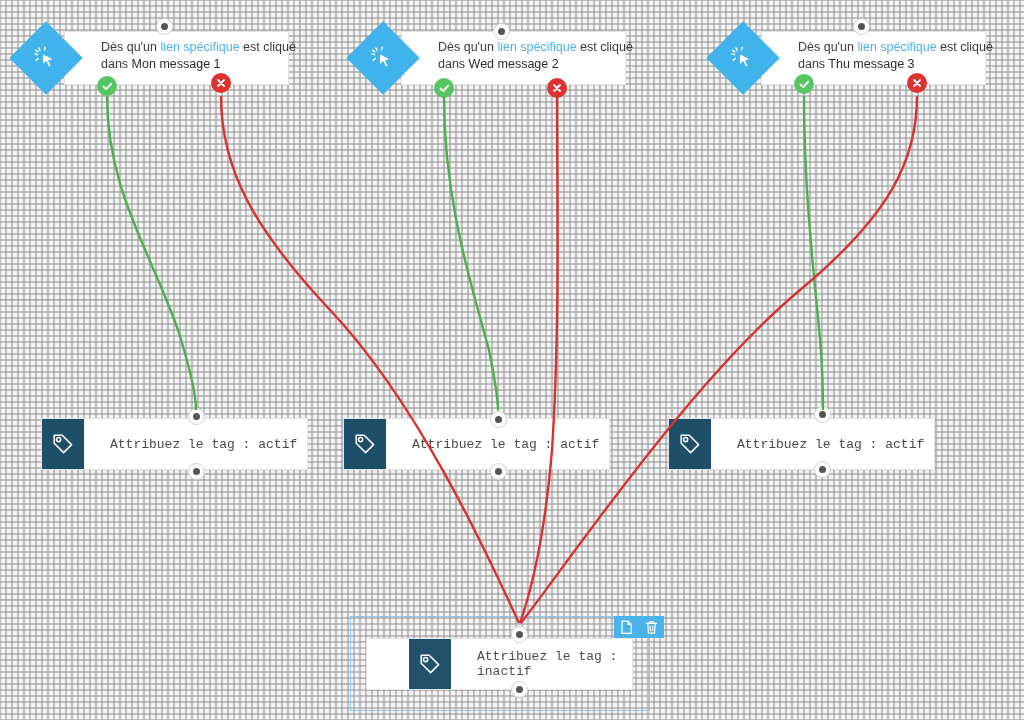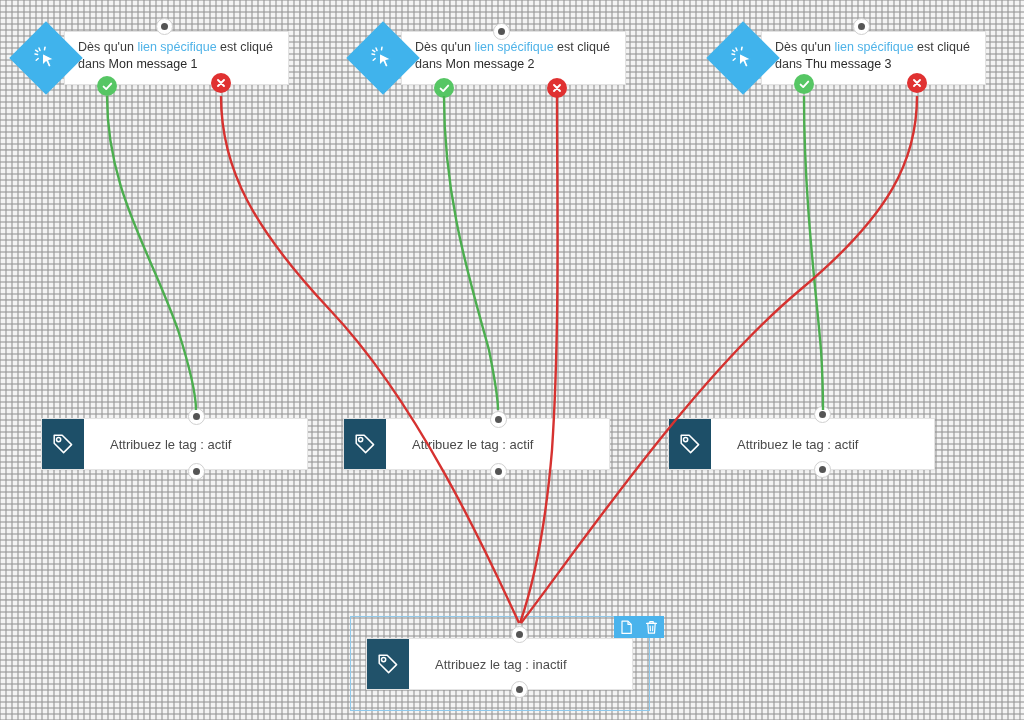--- a/index.html
+++ b/index.html
@@ -90,20 +90,21 @@
     justify-content: center;
     z-index: 3;
   }
   .trigger-text {
     position: absolute;
     font-size: 12.5px;
     line-height: 17px;
     color: #3a3a3a;
     z-index: 3;
     white-space: nowrap;
+    margin-left: 23px;
   }
   .trigger-text .lnk { color: #4fb3e8; }
   .trigger-text b { color: #2b2b2b; font-weight: normal; }
 
   
   .action-card {
     position: absolute;
     background: #ffffff;
     border: 1px solid #e4e4e4;
     box-shadow: 0 1px 2px rgba(0,0,0,0.06);
@@ -119,20 +120,21 @@
     justify-content: center;
     flex: 0 0 42px;
   }
   .action-label {
     flex: 1;
     display: flex;
     align-items: center;
     padding-left: 26px;
     font-size: 13px;
     color: #4a4a4a;
+    font-family: Liberation Mono, monospace;
   }
 
   
   .port {
     position: absolute;
     width: 17px;
     height: 17px;
     border-radius: 50%;
     background: #ffffff;
     border: 1px solid #d0d0d0;
@@ -248,21 +250,21 @@
           <line x1="11.5" y1="4.8" x2="12" y2="2.2"></line>
           <line x1="4.5" y1="9.5" x2="2" y2="9"></line>
           <line x1="5.2" y1="13.5" x2="3.2" y2="15.2"></line>
           <line x1="4.8" y1="6.6" x2="2.6" y2="5.2"></line>
         </g>
         <path d="M 9.5,8.5 L 21,14.2 L 15.8,15.6 L 18.2,21.2 L 15.6,22.3 L 13.2,16.7 L 9.4,20.4 Z" fill="#ffffff" stroke="#40b3ec" stroke-width="1.1" stroke-linejoin="round"></path>
       </svg>
     </div>
     <div class="trigger-text" style="left:415px; top:39px;">
       <span>Dès qu'un </span><span class="lnk">lien spécifique</span><span> est cliqué</span><br>
-      <span>dans </span><b>Mon message 2</b>
+      <span>dans </span><b>Wed message 2</b>
     </div>
     <div class="port" style="left:493px; top:23px;"></div>
     <div class="badge ok" style="left:434px; top:78px;">
       <svg width="11" height="11" viewBox="0 0 11 11">
           <path d="M1.6,5.6 L4.2,8.1 L9.2,2.6" fill="none" stroke="#ffffff" stroke-width="1.9" stroke-linecap="round" stroke-linejoin="round"></path>
         </svg>
     </div>
     <div class="badge err" style="left:547px; top:78px;">
       <svg width="10" height="10" viewBox="0 0 10 10">
         <path d="M2,2 L8,8 M8,2 L2,8" stroke="#ffffff" stroke-width="1.9" stroke-linecap="round"></path>
@@ -357,21 +359,21 @@
       <div class="sel-btn">
         <svg width="13" height="15" viewBox="0 0 13 15">
           <path d="M1.6,3.4 L11.4,3.4" stroke="#ffffff" stroke-width="1.2" stroke-linecap="round"></path>
           <path d="M4.8,3.4 L4.8,1.6 L8.2,1.6 L8.2,3.4" fill="none" stroke="#ffffff" stroke-width="1.2" stroke-linejoin="round"></path>
           <path d="M2.8,3.4 L3.5,13.2 L9.5,13.2 L10.2,3.4 Z" fill="none" stroke="#ffffff" stroke-width="1.2" stroke-linejoin="round"></path>
           <path d="M5.2,6 L5.4,10.8 M7.8,6 L7.6,10.8" stroke="#ffffff" stroke-width="1.1" stroke-linecap="round"></path>
         </svg>
       </div>
     </div>
 
-    <div class="action-card" style="left:366px; top:638px; width:267px; height:52px;">
+    <div class="action-card" style="left:366px; top:638px; width:267px; height:52px;padding-left:42px;">
       <div class="action-icon-box">
         <svg width="24" height="24" viewBox="0 0 24 24">
           <path d="M3.2,3.2 L11.2,3.2 L20.6,12.6 L12.6,20.6 L3.2,11.2 Z" fill="none" stroke="#ffffff" stroke-width="1.5" stroke-linejoin="round"></path>
           <circle cx="7.6" cy="7.6" r="2.1" fill="none" stroke="#ffffff" stroke-width="1.5"></circle>
         </svg>
       </div>
       <div class="action-label">Attribuez le tag : inactif</div>
     </div>
     <div class="port" style="left:511px; top:626px;"></div>
     <div class="port" style="left:511px; top:681px;"></div>

